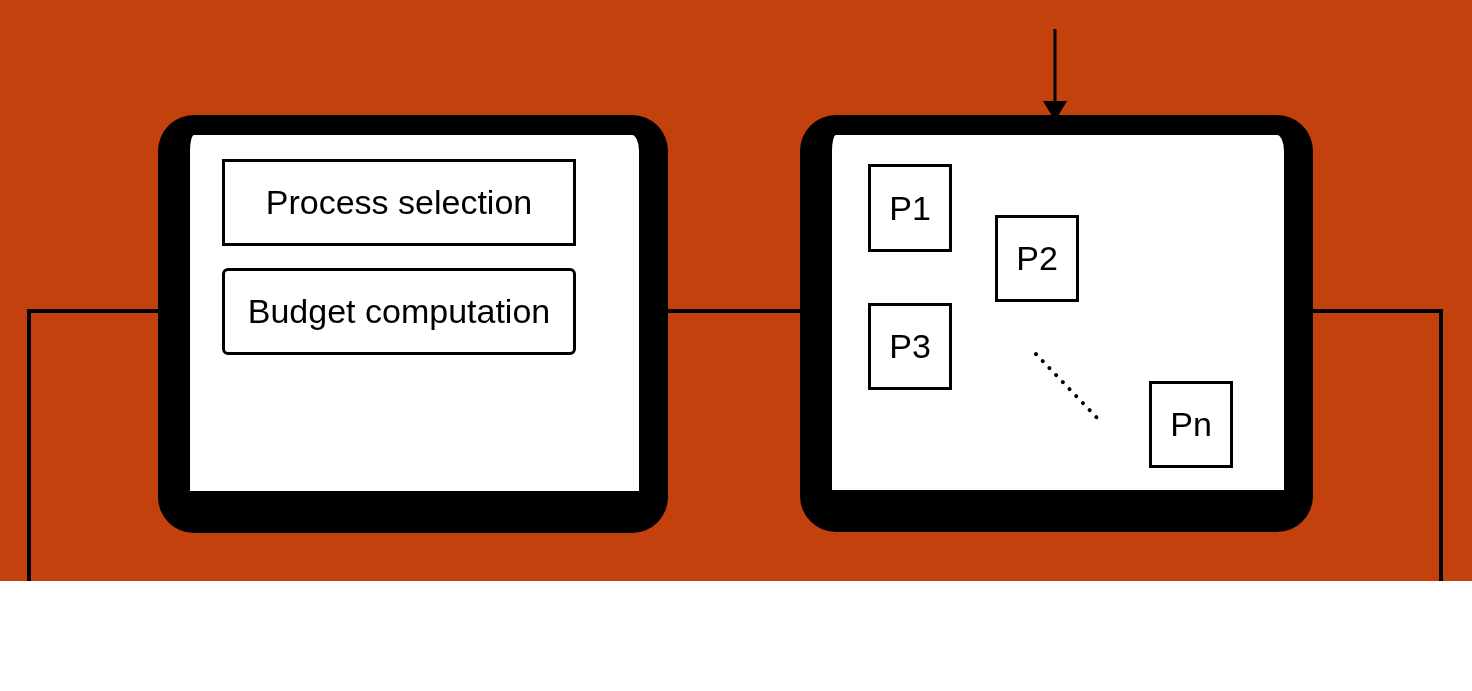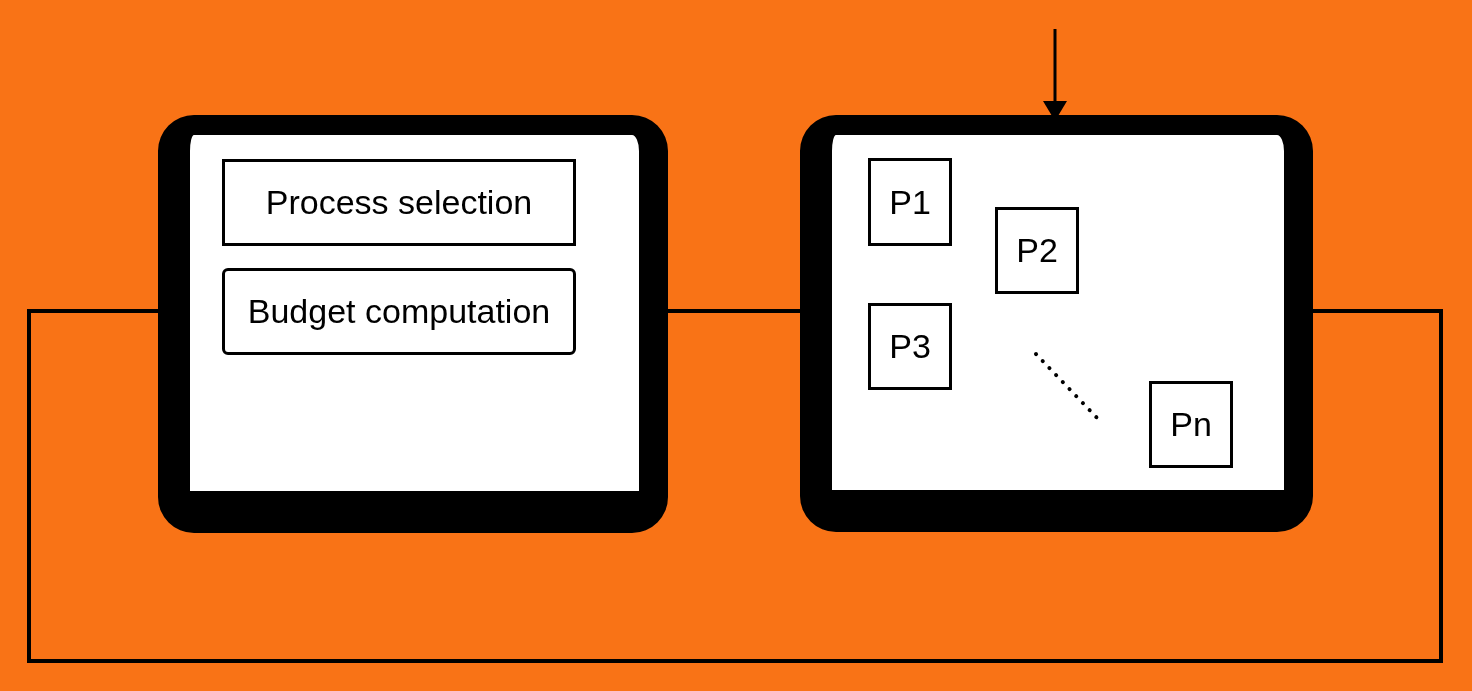--- a/index.html
+++ b/index.html
@@ -3,22 +3,22 @@
 <meta charset="utf-8">
 <style>
   html, body {
     margin: 0;
     padding: 0;
     background: #ffffff;
   }
   .canvas {
     position: relative;
     width: 1472px;
-    height: 691px;
-    background: #f97316;
+    height: 581px;
+    background: #c2410c;
     font-family: "Liberation Sans", sans-serif;
     color: #000000;
     overflow: hidden;
   }
   svg.overlay {
     position: absolute;
     left: 0;
     top: 0;
     z-index: 0;
   }
@@ -66,22 +66,22 @@
     width: 84px;
     height: 87px;
     border: 3px solid #000000;
     background: #ffffff;
     box-sizing: border-box;
     display: flex;
     align-items: center;
     justify-content: center;
     font-size: 34px;
   }
-  .pbox.p1 { left: 36px;  top: 23px; height: 88px; }
-  .pbox.p2 { left: 163px; top: 72px; }
+  .pbox.p1 { left: 36px;  top: 29px; height: 88px; }
+  .pbox.p2 { left: 163px; top: 80px; }
   .pbox.p3 { left: 36px;  top: 160px; margin-top: 8px; }
   .pbox.pn { left: 317px; top: 246px; }
   .dots-svg {
     position: absolute;
     left: 196px;
     top: 211px;
   }
 </style>
 </head>
 <body>

